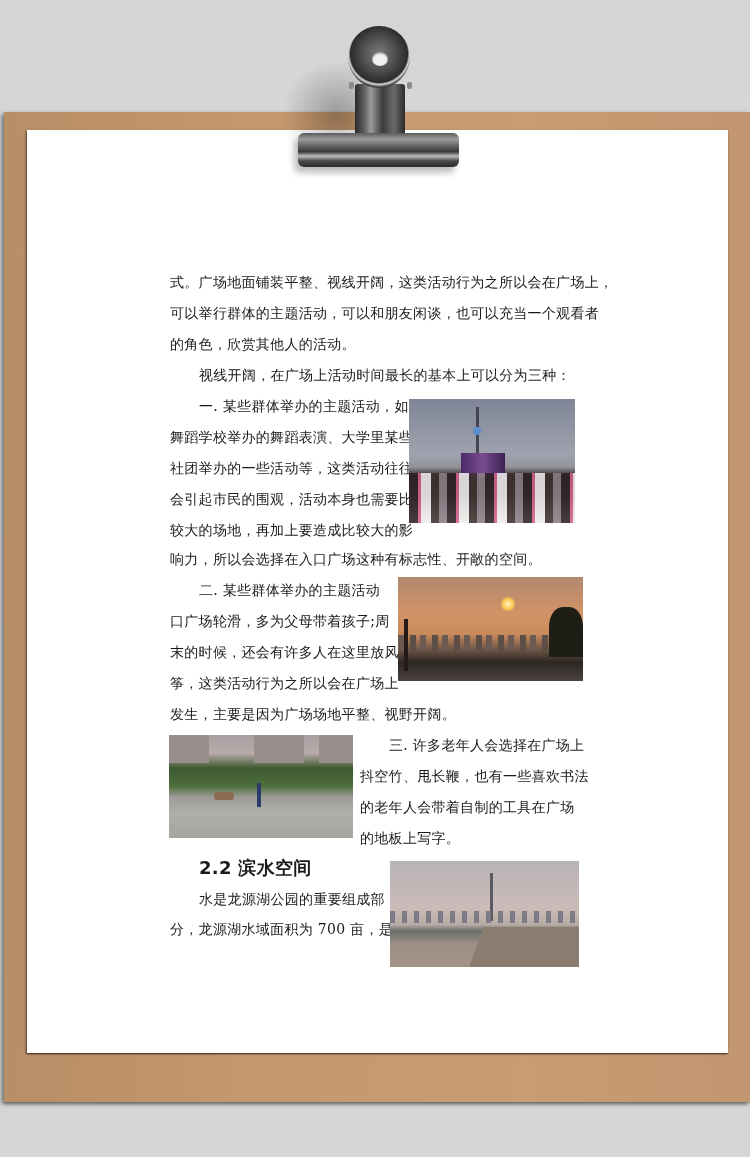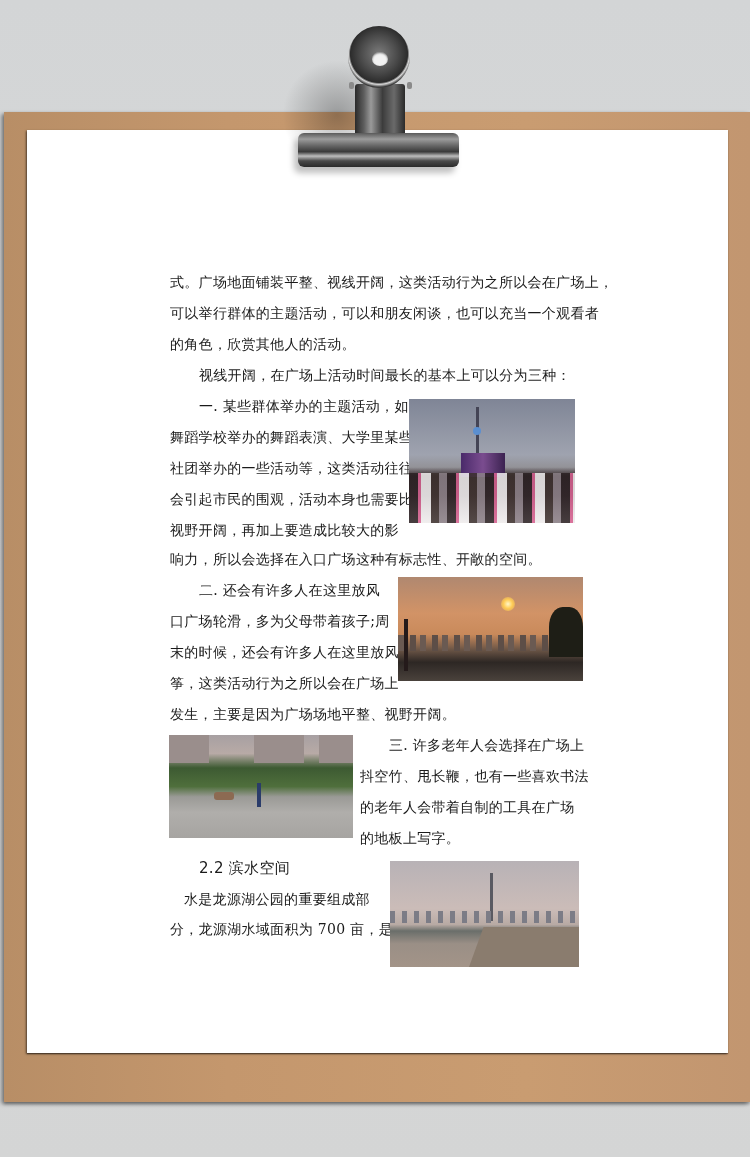--- a/index.html
+++ b/index.html
@@ -44,21 +44,21 @@
   }
   .clip-bolt {
     position: absolute; width: 5px; height: 7px; border-radius: 2px; background: #8a8a8a; top: 82px;
   }
 
   .content {
     position: absolute; left: 170px; top: 0; width: 420px;
     font-size: 14px; color: #1a1a1a; letter-spacing: 0.3px;
   }
   .line { position: absolute; white-space: nowrap; line-height: 20px; }
-  .heading { font-weight: normal; font-family: "DejaVu Sans", "Liberation Sans", sans-serif; font-size: 15px; }
+  .heading { font-weight: bold; font-family: "DejaVu Sans", "Liberation Sans", sans-serif; font-size: 18px; }
 
   .photo { position: absolute; overflow: hidden; }
   .ph1 { left: 409px; top: 399px; width: 166px; height: 124px;
     background:
       linear-gradient(180deg, rgba(0,0,0,0) 0%, rgba(0,0,0,0) 55%, #3a2f34 62%, #5a4a52 78%, #e8e2e4 100%),
       linear-gradient(180deg, #7f8596 0%, #9fa3af 45%, #8d8a8c 60%); }
   .ph1 .tower { position:absolute; left: 67px; top: 8px; width: 3px; height: 50px; background:#445; }
   .ph1 .tower-ball { position:absolute; left: 64px; top: 28px; width: 8px; height: 8px; border-radius:50%; background:#5b8fd0; }
   .ph1 .stage { position:absolute; left: 52px; top: 54px; width: 44px; height: 24px; background: linear-gradient(90deg,#4a2a6a,#7a4c8f,#3b2250); }
   .ph1 .crowd { position:absolute; left:0; right:0; bottom:0; height: 50px;
@@ -104,36 +104,36 @@
 
   <div class="line" style="top:272px">式。广场地面铺装平整、视线开阔，这类活动行为之所以会在广场上，</div>
   <div class="line" style="top:303px">可以举行群体的主题活动，可以和朋友闲谈，也可以充当一个观看者</div>
   <div class="line" style="top:334px">的角色，欣赏其他人的活动。</div>
   <div class="line" style="top:365px; left:29px">视线开阔，在广场上活动时间最长的基本上可以分为三种：</div>
 
   <div class="line" style="top:396px; left:29px">一. 某些群体举办的主题活动，如</div>
   <div class="line" style="top:427px">舞蹈学校举办的舞蹈表演、大学里某些</div>
   <div class="line" style="top:458px">社团举办的一些活动等，这类活动往往</div>
   <div class="line" style="top:489px">会引起市民的围观，活动本身也需要比</div>
-  <div class="line" style="top:520px">视野开阔，再加上要造成比较大的影</div>
+  <div class="line" style="top:520px">较大的场地，再加上要造成比较大的影</div>
   <div class="line" style="top:549px">响力，所以会选择在入口广场这种有标志性、开敞的空间。</div>
 
-  <div class="line" style="top:580px; left:29px">二. 还会有许多人在这里放风</div>
+  <div class="line" style="top:580px; left:29px">二. 某些群体举办的主题活动</div>
   <div class="line" style="top:611px">口广场轮滑，多为父母带着孩子;周</div>
   <div class="line" style="top:642px">末的时候，还会有许多人在这里放风</div>
   <div class="line" style="top:673px">筝，这类活动行为之所以会在广场上</div>
   <div class="line" style="top:704px">发生，主要是因为广场场地平整、视野开阔。</div>
 
   <div class="line" style="top:735px; left:219px">三. 许多老年人会选择在广场上</div>
   <div class="line" style="top:766px; left:190px">抖空竹、甩长鞭，也有一些喜欢书法</div>
   <div class="line" style="top:797px; left:190px">的老年人会带着自制的工具在广场</div>
   <div class="line" style="top:828px; left:190px">的地板上写字。</div>
 
   <div class="line heading" style="top:858px; left:29px">2.2 滨水空间</div>
-  <div class="line" style="top:889px; left:14px">水是龙源湖公园的重要组成部</div>
+  <div class="line" style="top:889px; left:29px">水是龙源湖公园的重要组成部</div>
   <div class="line" style="top:919px">分，龙源湖水域面积为 700 亩，是</div>
 </div>
 
 <div class="photo ph1">
   <div class="tower"></div>
   <div class="tower-ball"></div>
   <div class="stage"></div>
   <div class="crowd"></div>
 </div>
 

